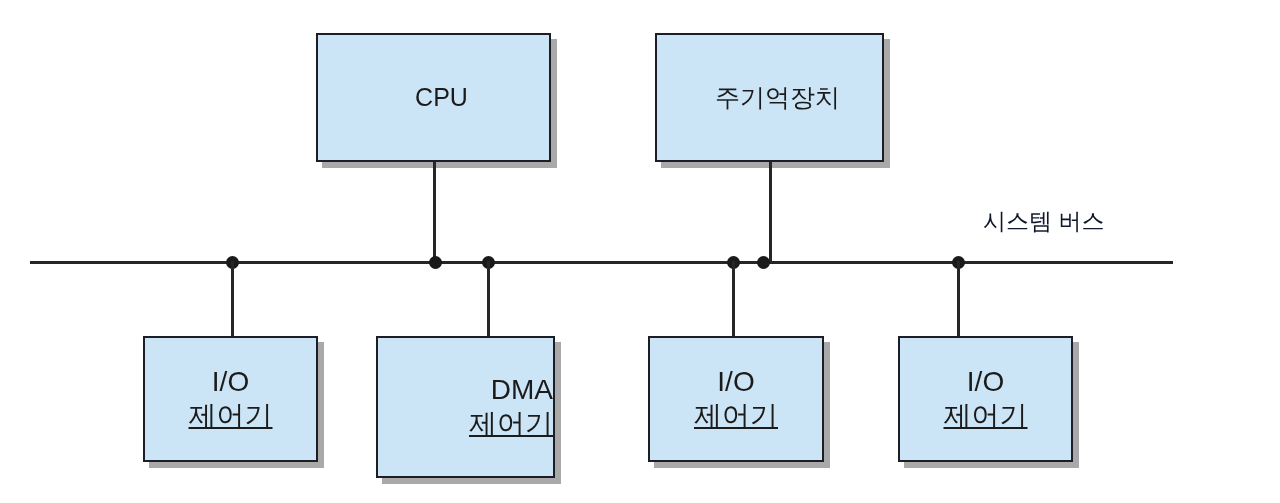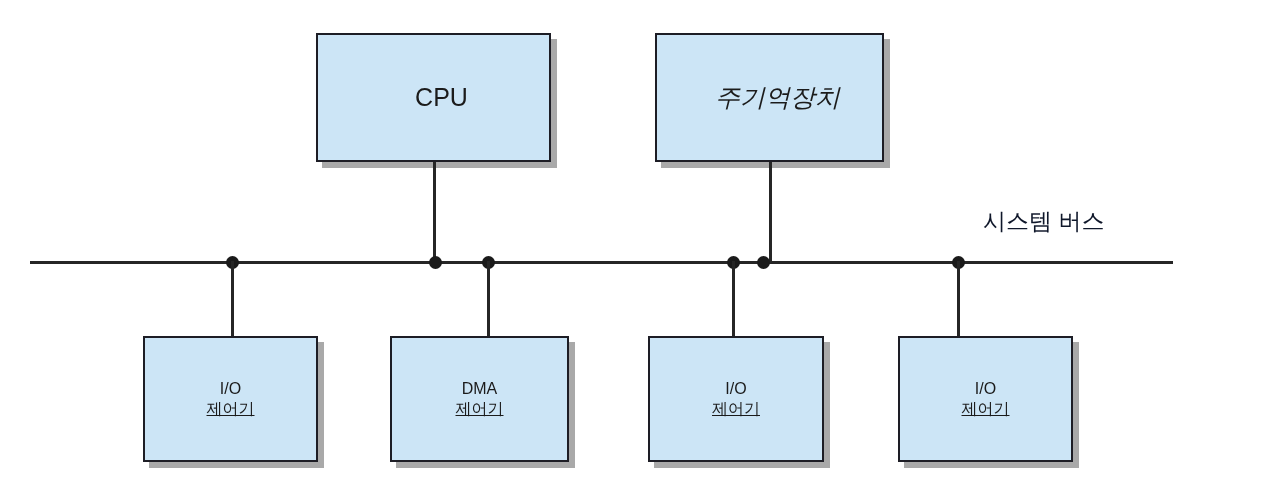--- a/index.html
+++ b/index.html
@@ -34,21 +34,21 @@
     line-height: 1.22;
     white-space: nowrap;
   }
   .node .line1 { display: block; }
   .node .line2 { display: block; text-decoration: underline; }
   .node.top {
     font-size: 25px;
     padding-left: 16px;
   }
   .node.bottom {
-    font-size: 16px;
+    font-size: 28px;
   }
   
   .bus {
     position: absolute;
     background: #262626;
     height: 3px;
   }
   .bus-label {
     position: absolute;
     font-size: 23px;
@@ -71,21 +71,21 @@
 </style>
 </head>
 <body>
 
 <div id="diagram">
 
   <div class="node top" style="left:316px; top:33px; width:235px; height:129px;">
     <span class="line1">CPU</span>
   </div>
 
-  <div class="node top" style="left:655px; top:33px; width:229px; height:129px;font-style:italic;">
+  <div class="node top" style="left:655px; top:33px; width:229px; height:129px;">
     <span class="line1">주기억장치</span>
   </div>
 
   <div class="connector" style="left:433px; top:162px; height:101px;"></div>
 
   <div class="connector" style="left:769px; top:162px; height:101px;"></div>
 
   <div class="bus-label" style="left:983px; top:206px;">시스템 버스</div>
 
   <div class="bus" style="left:30px; top:261px; width:1143px;"></div>
@@ -100,21 +100,21 @@
   <div class="connector" style="left:231px; top:261px; height:76px;"></div>
   <div class="connector" style="left:487px; top:261px; height:76px;"></div>
   <div class="connector" style="left:732px; top:261px; height:76px;"></div>
   <div class="connector" style="left:957px; top:261px; height:76px;"></div>
 
   <div class="node bottom" style="left:143px; top:336px; width:175px; height:126px;">
     <span class="line1">I/O</span>
     <span class="line2">제어기</span>
   </div>
 
-  <div class="node bottom" style="left:390px; top:336px; width:179px; height:126px;">
+  <div class="node bottom" style="left:376px; top:336px; width:179px; height:142px;align-items:flex-end;">
     <span class="line1">DMA</span>
     <span class="line2">제어기</span>
   </div>
 
   <div class="node bottom" style="left:648px; top:336px; width:176px; height:126px;">
     <span class="line1">I/O</span>
     <span class="line2">제어기</span>
   </div>
 
   <div class="node bottom" style="left:898px; top:336px; width:175px; height:126px;">

